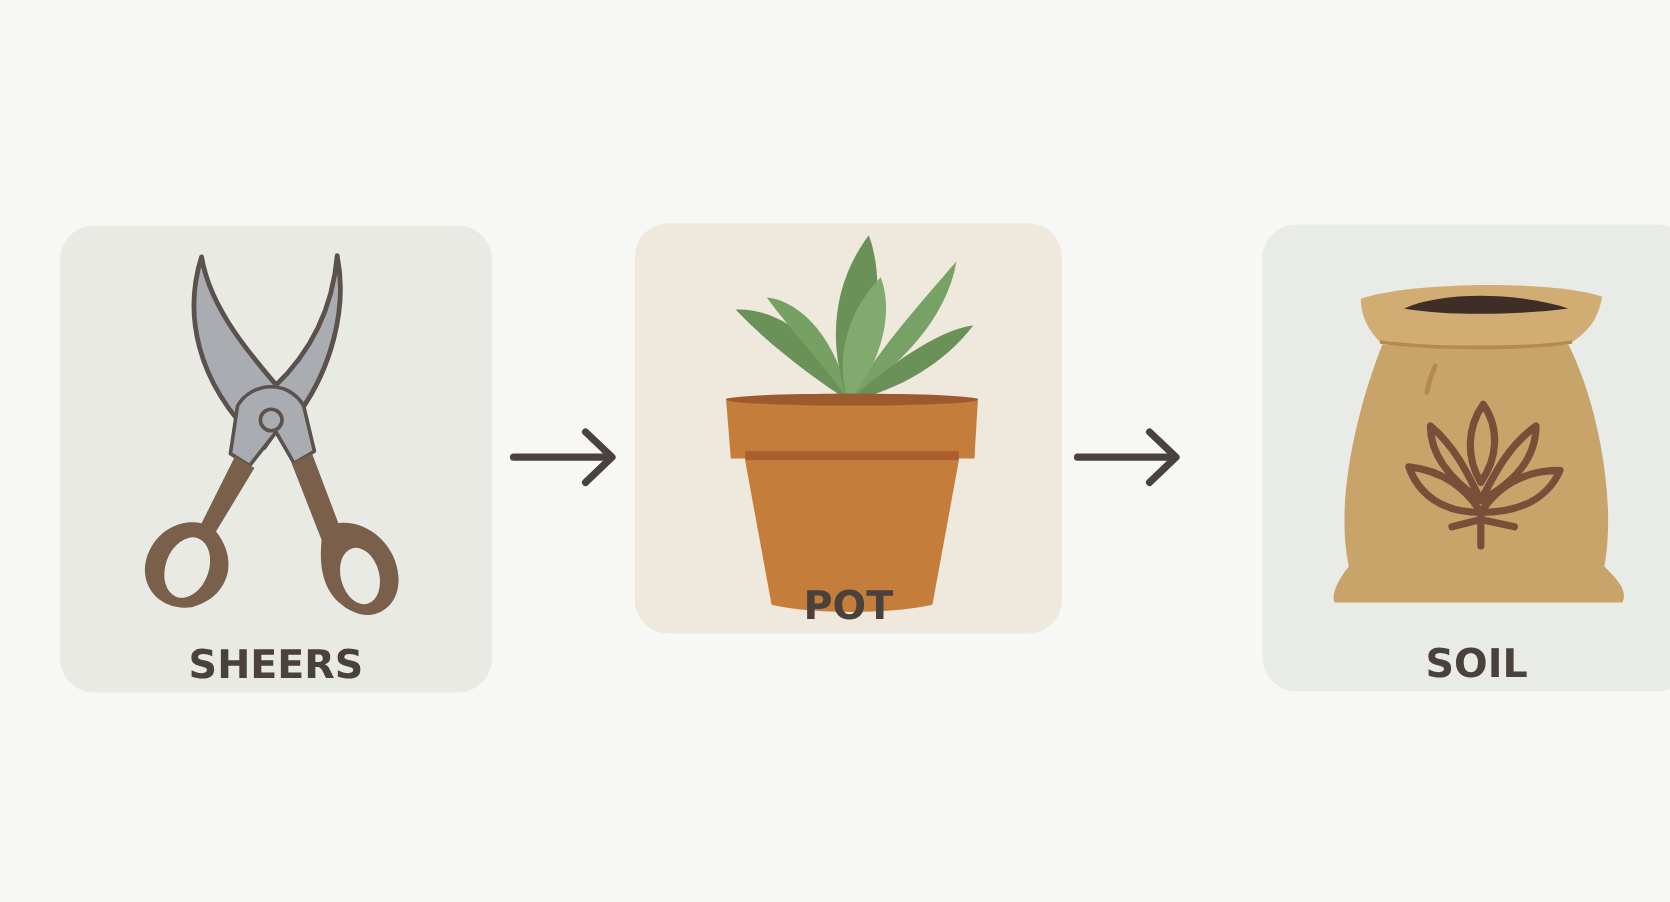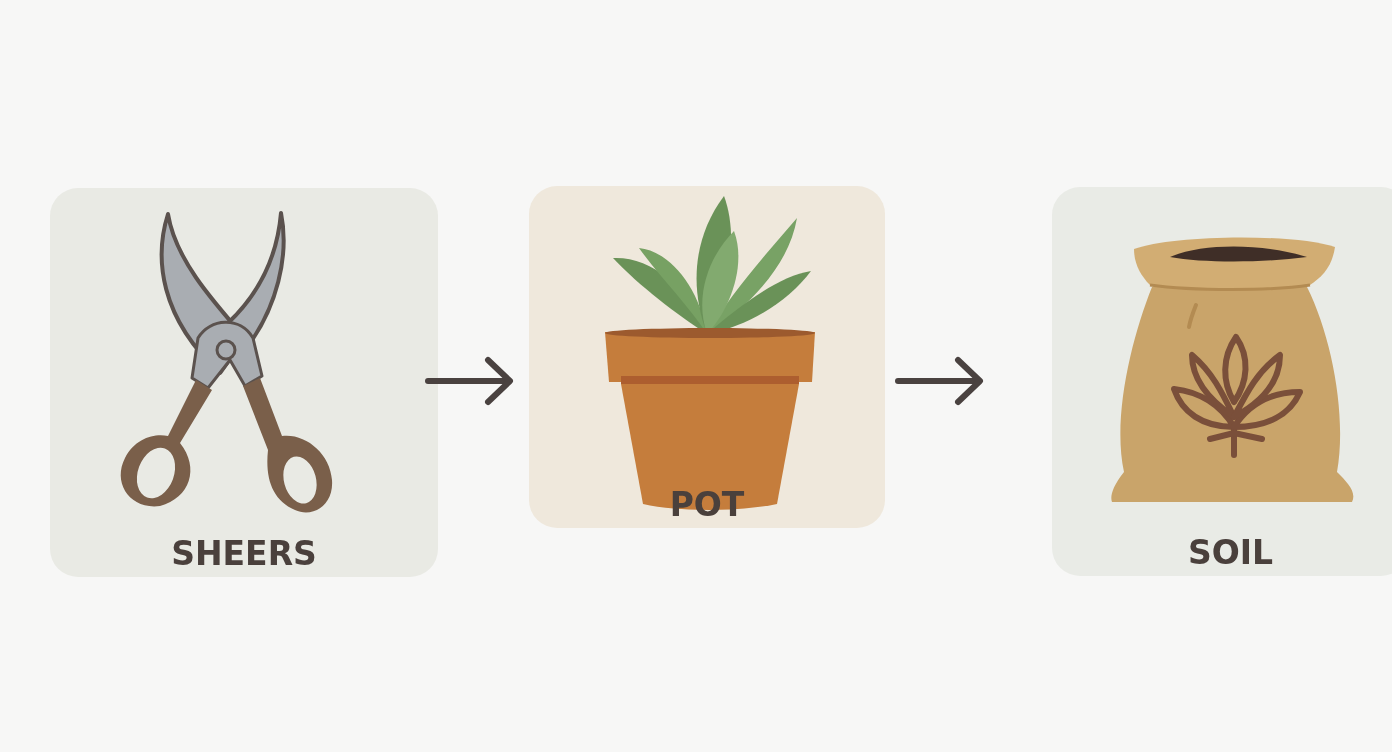--- a/index.html
+++ b/index.html
@@ -20,21 +20,21 @@
       position: absolute;
       left: 0; right: 0;
       bottom: 4px;
       text-align: center;
       font-family: "DejaVu Sans", sans-serif;
       font-weight: bold;
       font-size: 33px;
       letter-spacing: 0px;
       color: #4a403c;
     }
-    #card-sheers { left: 50px; top: 188px; width: 388px; height: 389px; background: #e9eae4; }
+    #card-sheers { left: 50px; top: 188px; width: 360px; height: 389px; background: #e9eae4; }
     #card-pot { left: 529px; top: 186px; width: 356px; height: 342px; background: #efe8dc; }
     #card-soil { left: 1052px; top: 187px; width: 357px; height: 389px; background: #e9ebe6; }
     .arrow { position: absolute; }
   </style>
 </head>
 <body>
 
 <div class="card" id="card-sheers">
   <svg class="illus" width="360" height="389" viewBox="0 0 360 389">
 

